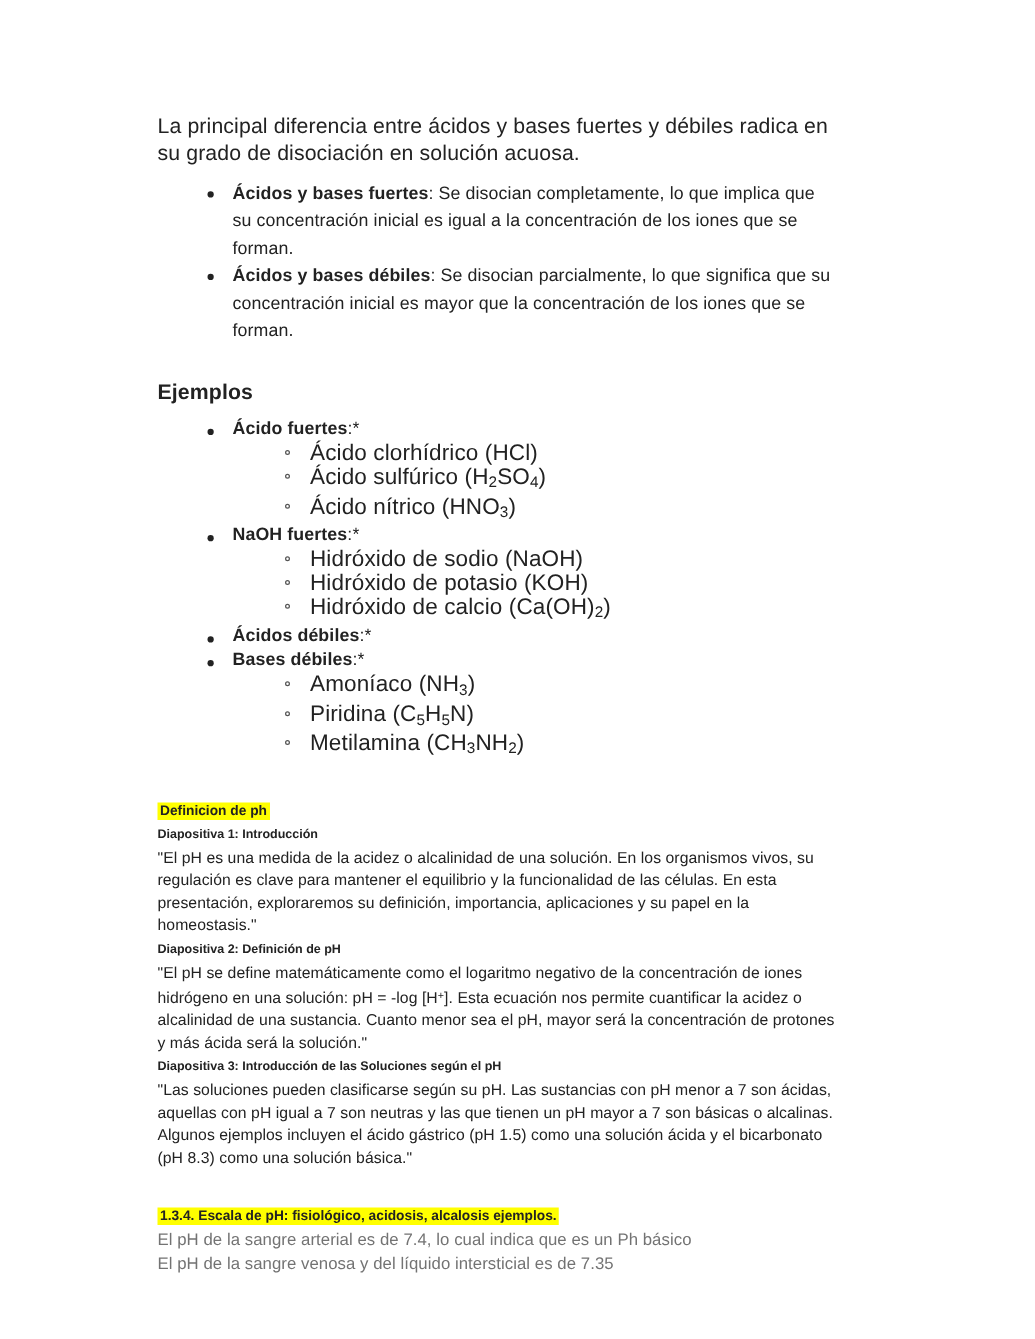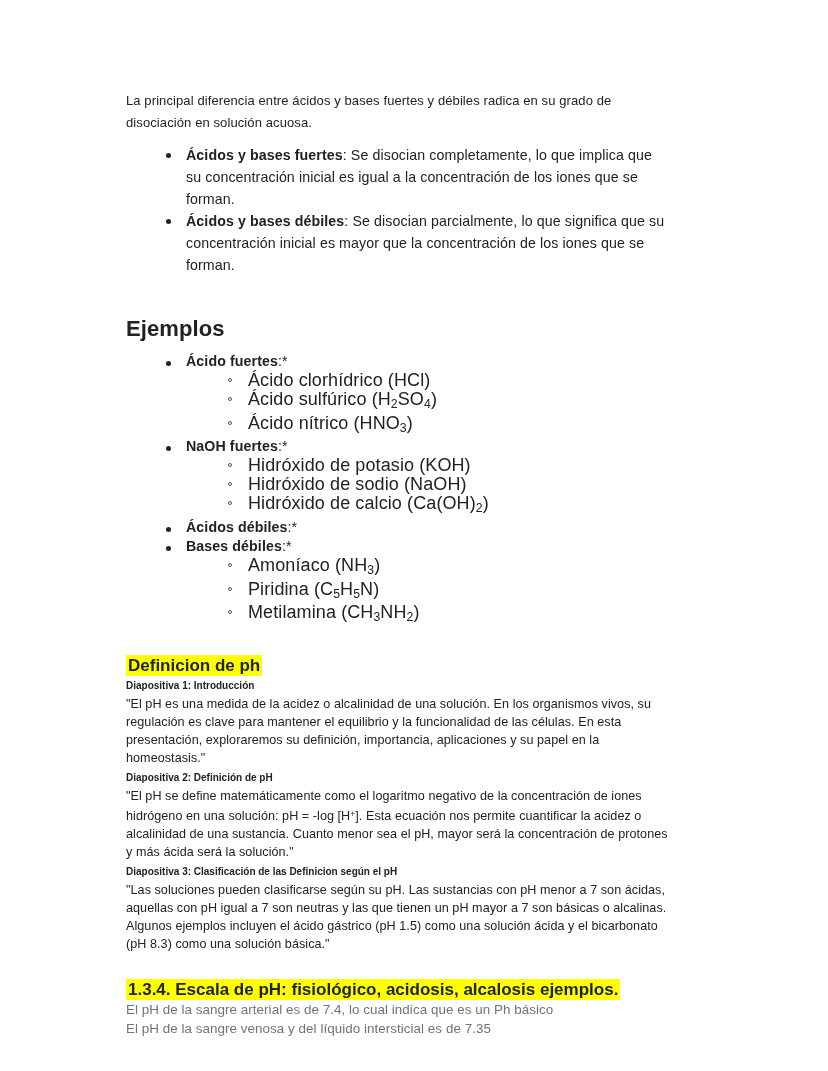--- a/index.html
+++ b/index.html
@@ -19,21 +19,21 @@
     position: relative;
     width: 828px;
     height: 1071px;
     background: #ffffff;
     box-sizing: border-box;
     padding: 90px 158px 0 126px;
   }
 
   
   .intro {
-    font-size: 13px;
+    font-size: 17px;
     line-height: 22px;
     color: #222;
     margin: 0 0 4px 0;
     letter-spacing: 0.1px;
   }
 
   
   ul.lvl1 {
     list-style: none;
     margin: 10px 0 0 0;
@@ -78,36 +78,36 @@
     height: 4px;
     border-radius: 50%;
     border: 1px solid #555;
     background: transparent;
     box-sizing: border-box;
   }
   .b { font-weight: bold; }
 
   
   h2.section-title {
-    font-size: 22px;
+    font-size: 17px;
     font-weight: bold;
     color: #222;
-    margin: 40px 0 6px 0;
+    margin: 28px 0 6px 0;
     letter-spacing: 0.1px;
   }
 
   
   .examples { margin-top: 2px; }
   .examples ul.lvl1 > li { line-height: 19px; }
 
   
   .hl {
     background: #FFFF00;
     font-weight: bold;
-    font-size: 17px;
+    font-size: 11px;
     line-height: 16px;
     padding: 1px 2px 1px 2px;
     box-decoration-break: clone;
     -webkit-box-decoration-break: clone;
   }
   .hl-line {
     margin: 0;
     line-height: 18px;
   }
   .block-def { margin-top: 30px; }
@@ -157,41 +157,41 @@
   <h2 class="section-title">Ejemplos</h2>
 
   <div class="examples">
     <ul class="lvl1" id="examples-list">
         <li><span class="b">Ácido fuertes</span><span>:*</span><ul class="lvl2">
             <li>Ácido clorhídrico (HCl)</li>
             <li>Ácido sulfúrico (H<sub>2</sub>SO<sub>4</sub>)</li>
             <li>Ácido nítrico (HNO<sub>3</sub>)</li>
           </ul></li>
         <li><span class="b">NaOH fuertes</span><span>:*</span><ul class="lvl2">
+            <li>Hidróxido de sodio (NaOH)</li>
             <li>Hidróxido de potasio (KOH)</li>
-            <li>Hidróxido de sodio (NaOH)</li>
             <li>Hidróxido de calcio (Ca(OH)<sub>2</sub>)</li>
           </ul></li>
         <li><span class="b">Ácidos débiles</span><span>:*</span></li>
         <li><span class="b">Bases débiles</span><span>:*</span><ul class="lvl2">
             <li>Amoníaco (NH<sub>3</sub>)</li>
             <li>Piridina (C<sub>5</sub>H<sub>5</sub>N)</li>
             <li>Metilamina (CH<sub>3</sub>NH<sub>2</sub>)</li>
           </ul></li>
       </ul>
   </div>
 
   <div class="block-def">
     <p class="hl-line"><span class="hl">Definicion de ph</span></p>
     <div id="slides-container">
         <p class="slide-title">Diapositiva 1: Introducción</p>
         <p class="slide-body">"El pH es una medida de la acidez o alcalinidad de una solución. En los organismos vivos, su regulación es clave para mantener el equilibrio y la funcionalidad de las células. En esta presentación, exploraremos su definición, importancia, aplicaciones y su papel en la homeostasis."</p>
         <p class="slide-title">Diapositiva 2: Definición de pH</p>
         <p class="slide-body">"El pH se define matemáticamente como el logaritmo negativo de la concentración de iones hidrógeno en una solución: pH = -log [H<sup>+</sup>]. Esta ecuación nos permite cuantificar la acidez o alcalinidad de una sustancia. Cuanto menor sea el pH, mayor será la concentración de protones y más ácida será la solución."</p>
-        <p class="slide-title">Diapositiva 3: Clasificación de las Definicion según el pH</p>
+        <p class="slide-title">Diapositiva 3: Introducción de las Soluciones según el pH</p>
         <p class="slide-body">"Las soluciones pueden clasificarse según su pH. Las sustancias con pH menor a 7 son ácidas, aquellas con pH igual a 7 son neutras y las que tienen un pH mayor a 7 son básicas o alcalinas. Algunos ejemplos incluyen el ácido gástrico (pH 1.5) como una solución ácida y el bicarbonato (pH 8.3) como una solución básica."</p>
       </div>
   </div>
 
   <div class="block-scale">
     <p class="hl-line"><span class="hl">1.3.4. Escala de pH: fisiológico, acidosis, alcalosis ejemplos.</span></p>
     <div class="scale-lines" id="scale-lines">
         <p class="scale-line">El pH de la sangre arterial es de 7.4, lo cual indica que es un Ph básico</p>
         <p class="scale-line">El pH de la sangre venosa y del líquido intersticial es de 7.35</p>
       </div>

